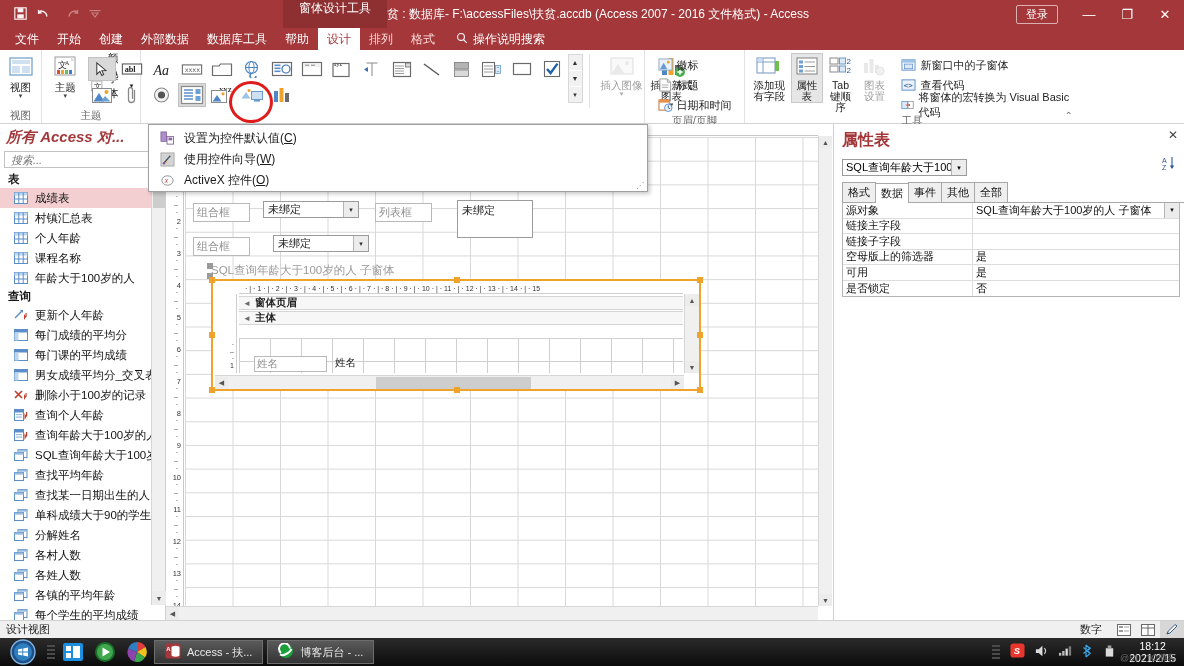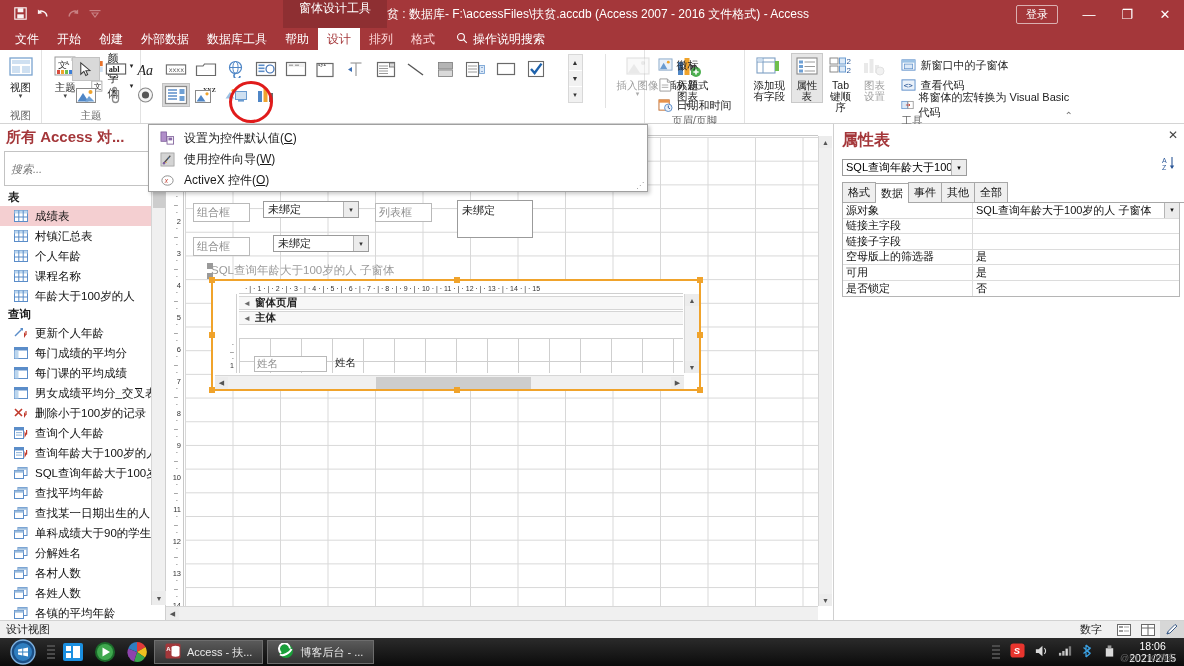--- a/index.html
+++ b/index.html
@@ -99,23 +99,23 @@
   .menu-grip { position:absolute; right:3px; bottom:1px; font-size:8px; color:#999;}
 
   
   .navpane {
     position:absolute; left:0; top:124px; width:166px; height:496px;
     background:#fff; border-right:1px solid #cfcfcf;
     display:flex; flex-direction:column;
   }
   .navhdr { height:26px; display:flex; align-items:center; justify-content:space-between;
      padding:0 4px 0 6px; }
-  .navhdr .t { font-size:15px; color:#a4373a; font-weight:bold; white-space:nowrap; }
+  .navhdr .t { font-size:15px; color:#a4373a; font-weight:bold; white-space:nowrap;font-style:italic; }
   .navhdr .c { font-size:9px; color:#555; cursor:pointer;}
-  .navsearch { margin:1px 4px 3px 4px; height:35px; border:1px solid #c3c3c3;
+  .navsearch { margin:1px 4px 3px 4px; height:17px; border:1px solid #c3c3c3;
     display:flex; align-items:center; padding:0 4px; }
   .navsearch input { border:0; outline:0; font-size:11px; width:100%; font-style:italic; color:#777;
      font-family:"Liberation Sans", sans-serif; background:transparent;}
   .navlist { flex:1; overflow:hidden; }
   .grphdr { display:flex; align-items:center; justify-content:space-between;
      font-size:11.5px; font-weight:bold; color:#1a1a1a; padding:1px 6px 1px 8px; height:17px;}
   .grphdr .c { font-size:9px; color:#555; }
   .navitem { display:flex; align-items:center; gap:7px; height:20px; padding-left:14px;
      font-size:11.5px; color:#111; cursor:pointer; white-space:nowrap; }
   .navitem.sel { background:#f4cfd1; }
@@ -354,21 +354,21 @@
               </svg>
             <span>字体</span>
             <span style="font-size:7px;">▾</span>
           </div>
         </div>
       </div>
       <div class="rgroup-label">主题</div>
     </div>
 
     <div class="rgroup" style="width:504px;">
-      <div class="rgroup-body" style="gap:16px;">
+      <div class="rgroup-body" style="gap:0;">
         <div class="ctrlgal">
           <div class="ctrlrow">
             <div class="ctrl sel">
               <svg width="17" height="17" viewBox="0 0 18 18">
                   <path d="M4 2 L4 14 L7.3 11 L9.3 15.3 L11.3 14.3 L9.4 10.2 L13.6 10 Z" fill="#fff" stroke="#3b3b3b" stroke-width="1.1"></path>
                 </svg>
             </div>
             <div class="ctrl">
               <svg width="22" height="16" viewBox="0 0 24 16">
                   <rect x="1.5" y="2.5" width="21" height="11" fill="#fff" stroke="#5a5a5a" stroke-width="1.2"></rect>
@@ -1269,21 +1269,21 @@
             <path d="M4 1 L8 4.5 L4 8 L4 1 M4 13 L8 9.5 L4 6 L4 13 M1.5 3.5 L8.5 9.5 M8.5 3.5 L1.5 9.5" stroke="#3a9fe0" stroke-width="1.3" fill="none"></path>
           </svg>
       </span>
       <span>
         <svg width="13" height="14" viewBox="0 0 14 14">
             <rect x="3" y="4" width="8" height="9" fill="#dadada"></rect>
             <rect x="5" y="1" width="4" height="3" fill="#9a9a9a"></rect>
           </svg>
       </span>
       <span class="clock">
-        <div>18:06</div>
+        <div>18:12</div>
         <div>2021/2/15</div>
       </span>
     </div>
     <div class="watermark">@51CTO博客</div>
   </div>
 
   <div class="red-circle" style="left:229px; top:81px; width:44px; height:42px;"></div>
 
 </div>
 

